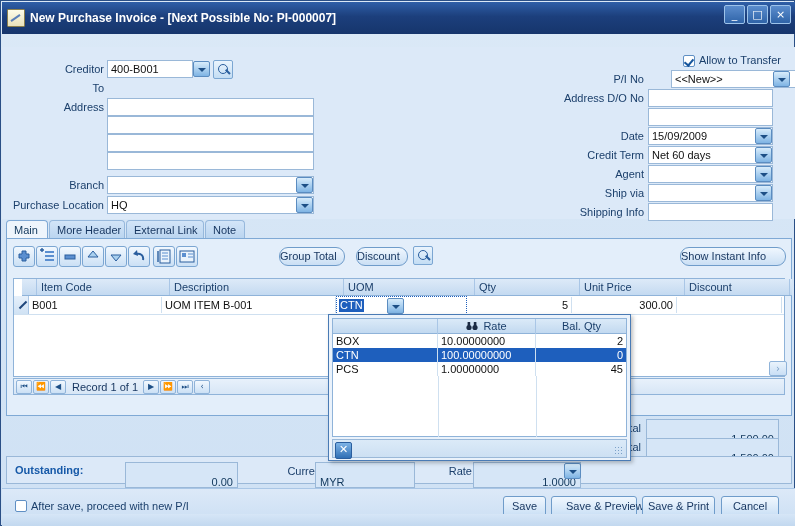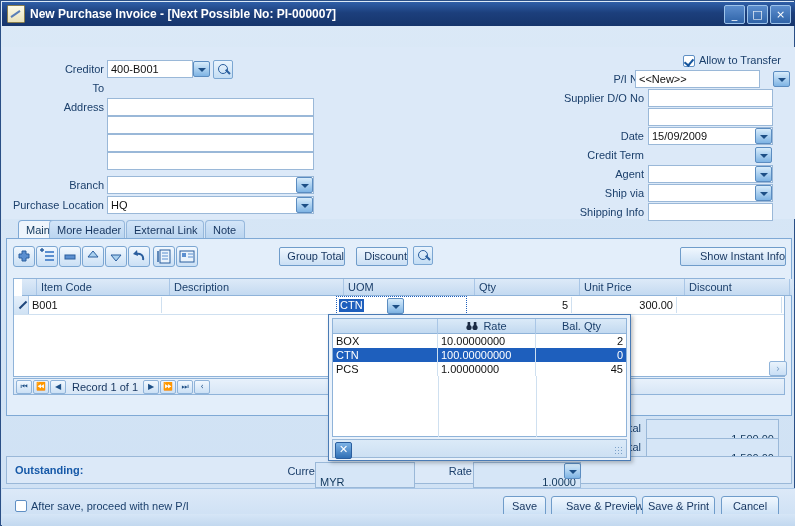--- a/index.html
+++ b/index.html
@@ -12,21 +12,21 @@
     -webkit-font-smoothing:none;
   }
   .window{
     position:absolute;left:0;top:0;width:795px;height:526px;
     background:linear-gradient(#dbe9f7,#cfe1f4);
     border:1px solid #2a4f86;
     box-sizing:border-box;
   }
   
   .titlebar{
-    position:absolute;left:1px;top:1px;width:793px;height:24px;
+    position:absolute;left:1px;top:1px;width:793px;height:32px;
     background:linear-gradient(#2f5fa8,#1c3f7c 45%,#16356c);
     display:flex;align-items:center;
   }
   .title-icon{
     width:16px;height:16px;margin-left:5px;margin-right:5px;
     background:linear-gradient(#fdfbe8,#e9e2bc);
     border:1px solid #8a7f4e;border-radius:1px;position:relative;flex:0 0 auto;
   }
   .title-icon:after{
     content:"";position:absolute;left:2px;top:7px;width:11px;height:2px;
@@ -105,22 +105,22 @@
     background:#e3eefa;border:1px solid #7fa9d5;box-sizing:border-box;
   }
   .tbbtn{
     position:absolute;width:22px;height:21px;box-sizing:border-box;
     background:linear-gradient(#f2f8fe,#cbe0f5);
     border:1px solid #7ba6d2;border-radius:3px;
   }
   .pbtn{
     position:absolute;height:19px;box-sizing:border-box;
     background:linear-gradient(#f0f7fe,#cadff4);
-    border:1px solid #6f9cca;border-radius:2px;
-    font-size:11px;color:#16355f;text-align:right;line-height:17px;
+    border:1px solid #6f9cca;border-radius:9px;
+    font-size:11px;color:#16355f;text-align:left;line-height:17px;
     white-space:nowrap;
   }
   
   .grid{
     position:absolute;left:6px;top:39px;width:772px;height:99px;
     background:#ffffff;border:1px solid #8fb3d9;box-sizing:border-box;
   }
   .ghead{
     position:absolute;left:8px;top:0;width:100%;height:17px;
     background:linear-gradient(#ddeaf8,#c4daf1);
@@ -295,49 +295,50 @@
     <div class="ddbtn" style="left:294px;top:130px;"></div>
 
     <div class="lbl" style="left:0px;top:152px;width:102px;">Purchase Location</div>
     <div class="fld" style="left:105px;top:149px;width:207px;height:18px;">HQ</div>
     <div class="ddbtn" style="left:294px;top:150px;"></div>
 
     <div class="chk on" style="left:681px;top:8px;"></div>
     <div class="lbl" style="left:697px;top:7px;text-align:left;">Allow to Transfer</div>
 
     <div class="lbl" style="left:500px;top:26px;width:142px;">P/I  No</div>
-    <div class="fld" style="left:633px;top:23px;width:125px;height:18px;">&lt;&lt;New&gt;&gt;</div>
+    <div class="fld" style="left:669px;top:23px;width:125px;height:18px;">&lt;&lt;New&gt;&gt;</div>
     <div class="ddbtn" style="left:771px;top:24px;"></div>
 
-    <div class="lbl" style="left:500px;top:45px;width:142px;">Supplier D/O No</div>
+    <div class="lbl" style="left:500px;top:45px;width:142px;">Address D/O No</div>
     <div class="fld" style="left:646px;top:42px;width:125px;height:18px;"></div>
 
     <div class="fld" style="left:646px;top:61px;width:125px;height:18px;"></div>
 
     <div class="lbl" style="left:500px;top:83px;width:142px;">Date</div>
     <div class="fld" style="left:646px;top:80px;width:125px;height:18px;">15/09/2009</div>
     <div class="ddbtn" style="left:753px;top:81px;"></div>
 
     <div class="lbl" style="left:500px;top:102px;width:142px;">Credit Term</div>
+    <div class="fld" style="left:646px;top:99px;width:125px;height:18px;">Net 60 days</div>
     <div class="ddbtn" style="left:753px;top:100px;"></div>
 
     <div class="lbl" style="left:500px;top:121px;width:142px;">Agent</div>
     <div class="fld" style="left:646px;top:118px;width:125px;height:18px;"></div>
     <div class="ddbtn" style="left:753px;top:119px;"></div>
 
     <div class="lbl" style="left:500px;top:140px;width:142px;">Ship via</div>
     <div class="fld" style="left:646px;top:137px;width:125px;height:18px;"></div>
     <div class="ddbtn" style="left:753px;top:138px;"></div>
 
     <div class="lbl" style="left:490px;top:159px;width:152px;">Shipping Info</div>
     <div class="fld" style="left:646px;top:156px;width:125px;height:18px;"></div>
   </div>
 
   <div class="tabstrip">
-    <div class="tab active" style="left:0px;width:42px;margin-left:12px;">Main</div>
+    <div class="tab active" style="left:0px;width:42px;">Main</div>
     <div class="tab" style="left:43px;width:76px;">More Header</div>
     <div class="tab" style="left:120px;width:78px;">External Link</div>
     <div class="tab" style="left:199px;width:40px;">Note</div>
   </div>
 
   <div class="detail">
 
     <div class="tbbtn" style="left:6px;top:7px;">
       <svg width="20" height="19" viewBox="0 0 20 19">
           <path d="M8 4h4v3h3v4h-3v3H8v-3H5V7h3z" fill="#5b8fd0" stroke="#2a5e9e" stroke-width="1"></path>
@@ -405,20 +406,21 @@
         <div class="gh" style="left:663px;width:105px;">Discount</div>
         <div class="gh" style="left:768px;width:120px;border-right:none;">SubTotal</div>
       </div>
 
       <div class="rowsel"></div>
       <div class="rowind">
           <span class="pencil"></span>
         </div>
 
       <div class="gcell" style="left:15px;top:18px;width:133px;">B001</div>
+      <div class="gcell" style="left:148px;top:18px;width:174px;">UOM ITEM B-001</div>
 
       <div style="position:absolute;left:322px;top:17px;width:131px;height:19px;border:1px dotted #1e5fbd;box-sizing:border-box;background:#fff;">
         <span style="position:absolute;left:2px;top:2px;background:#1e5fbd;color:#fff;font-size:11px;line-height:13px;padding:0 1px;">CTN</span>
         <span class="ddbtn" style="left:50px;top:1px;"></span>
       </div>
 
       <div class="gcell num" style="left:453px;top:18px;width:105px;">5</div>
       <div class="gcell num" style="left:558px;top:18px;width:105px;">300.00</div>
       <div class="gcell" style="left:663px;top:18px;width:105px;"></div>
       <div class="gcell num" style="left:768px;top:18px;width:116px;border-right:none;">1,500.00</div>
@@ -442,20 +444,21 @@
   <div class="totfld" style="left:645px;top:418px;width:133px;">1,500.00</div>
 
   <div class="totlbl" style="left:560px;top:440px;width:80px;">Total</div>
   <div class="totfld" style="left:645px;top:437px;width:133px;">1,500.00</div>
 
   <div class="totlbl" style="left:540px;top:460px;width:100px;">Local Net Total</div>
   <div class="totfld" style="left:645px;top:457px;width:133px;">1,500.00</div>
 
   <div class="botbar">
     <div class="outlbl">Outstanding:</div>
+    <div class="totfld" style="left:118px;top:5px;width:113px;">0.00</div>
     <div class="lbl" style="left:253px;top:8px;width:72px;">Currency</div>
     <div class="totfld" style="left:308px;top:5px;width:100px;text-align:left;">MYR</div>
     <div class="lbl" style="left:410px;top:8px;width:55px;">Rate</div>
     <div class="totfld" style="left:466px;top:5px;width:108px;">1.0000</div>
     <div class="ddbtn" style="left:557px;top:6px;"></div>
   </div>
 
   <div class="popup">
     <div class="pophead">
       <div class="ph" style="left:0px;width:105px;"></div>

